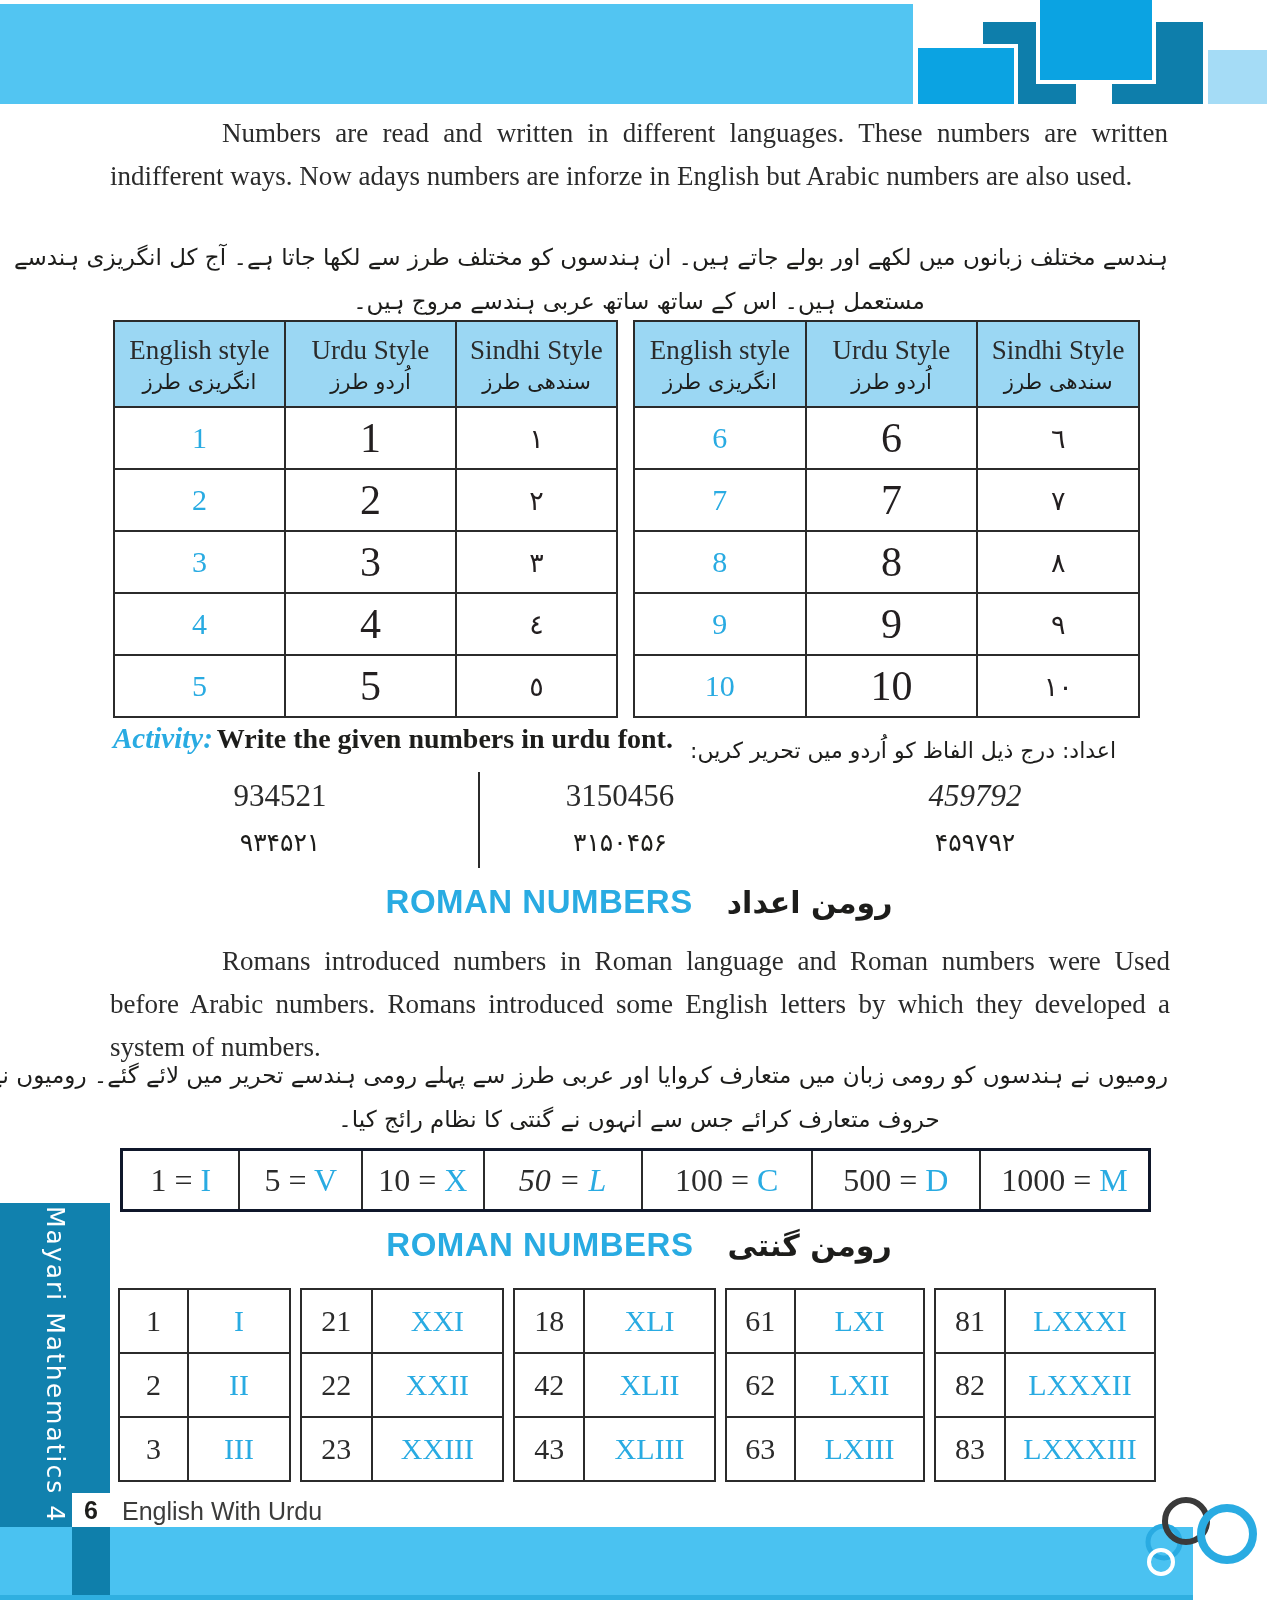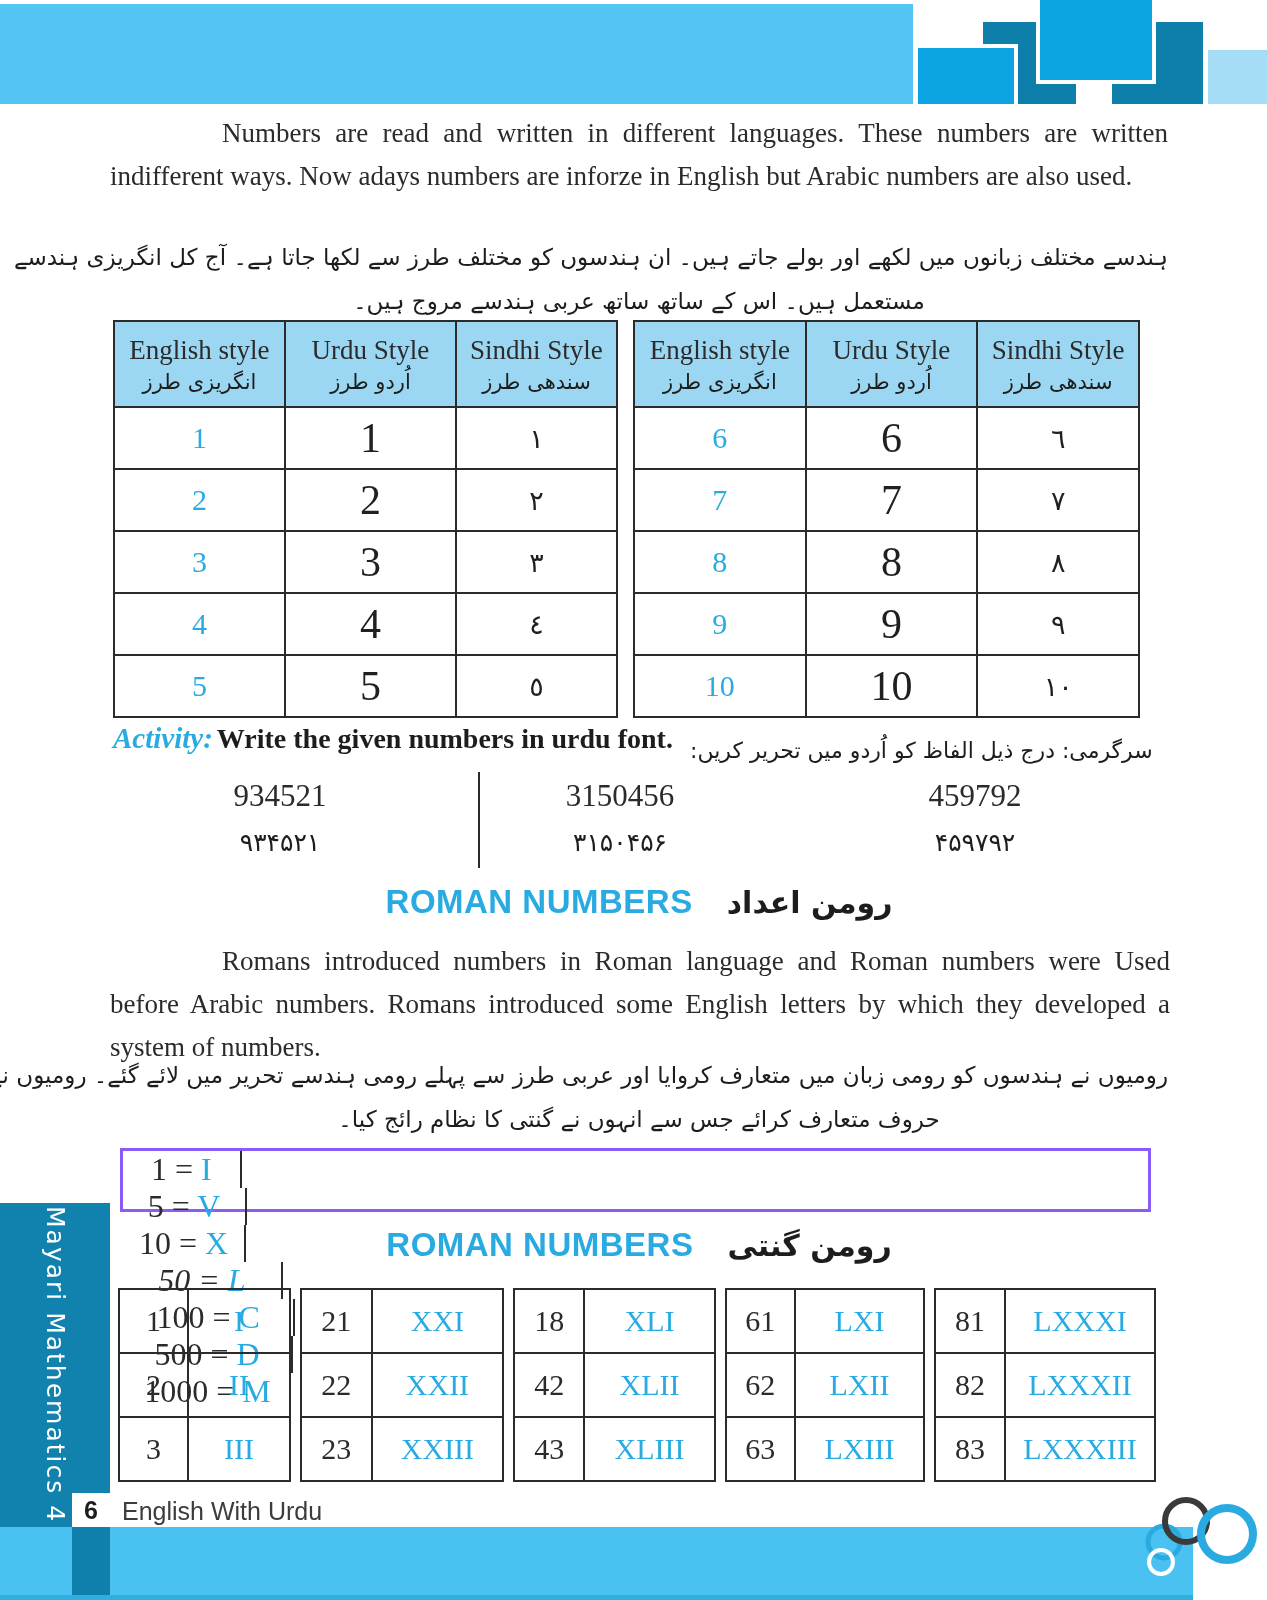--- a/index.html
+++ b/index.html
@@ -38,21 +38,21 @@
   .act-urdu-num{font-size:25px;font-weight:normal;text-align:center;font-family:"DejaVu Sans",sans-serif;}
   .vdivider{width:2px;background:#2b2b2b;}
 
   
   .sec-heading{display:flex;align-items:center;justify-content:center;gap:34px;width:100%;}
   .sec-heading .en{color:#29abe2;font-family:"Liberation Sans","DejaVu Sans",sans-serif;
                    font-weight:bold;font-size:33px;letter-spacing:0.5px;}
   .sec-heading .ur{font-size:30px;font-weight:bold;font-family:"DejaVu Sans",sans-serif;color:#1d1d1b;}
 
   
-  .key-table{display:flex;border:3px solid #8b5cf6;height:58px;flex-direction:column;}
+  .key-table{display:flex;border:3px solid #0f172a;height:58px;}
   .key-cell{border-right:2.5px solid #2b2b2b;display:flex;align-items:center;justify-content:center;
             font-size:32px;color:#2b2b2b;}
   .key-cell:last-child{border-right:none;}
   .key-cell .roman{color:#29abe2;}
 
   
   .rc-wrap{display:flex;gap:9px;}
   .rc-table{border-collapse:collapse;table-layout:fixed;}
   .rc-table td{border:2.5px solid #2b2b2b;height:60px;text-align:center;vertical-align:middle;}
   .rc-n{font-size:30px;color:#2b2b2b;}
@@ -175,25 +175,25 @@
       <td class="cell-urd">10</td>
       <td class="cell-snd">١٠</td>
         </tr>
   </tbody>
     </table>
 
   <div class="abs" style="left:113px;top:722px;white-space:nowrap;">
     <span class="activity-label">Activity:</span>
     <span class="activity-text">Write the given numbers in urdu font.</span>
   </div>
-  <div class="abs urdu" style="left:690px;top:738px;width:475px;text-align:left;font-size:22px;white-space:nowrap;">سرگرمی: درج ذیل الفاظ کو اُردو میں تحریر کریں:</div>
+  <div class="abs urdu" style="left:690px;top:738px;width:475px;text-align:left;font-size:22px;white-space:nowrap;">اعداد: درج ذیل الفاظ کو اُردو میں تحریر کریں:</div>
 
   <div class="abs act-num" style="left:190px;top:778px;width:180px;">934521</div>
   <div class="abs act-num" style="left:530px;top:778px;width:180px;">3150456</div>
-  <div class="abs act-num" style="left:885px;top:778px;width:180px;">459792</div>
+  <div class="abs act-num" style="left:885px;top:778px;width:180px;font-style:italic;">459792</div>
   <div class="abs act-urdu-num urdu" style="left:190px;top:828px;width:180px;">۹۳۴۵۲۱</div>
   <div class="abs act-urdu-num urdu" style="left:530px;top:828px;width:180px;">۳۱۵۰۴۵۶</div>
   <div class="abs act-urdu-num urdu" style="left:885px;top:828px;width:180px;">۴۵۹۷۹۲</div>
   <div class="abs vdivider" style="left:478px;top:772px;height:96px;"></div>
 
   <div class="abs sec-heading" style="left:110px;top:883px;width:1058px;">
     <span class="en">ROMAN NUMBERS</span>
     <span class="ur urdu">رومن اعداد</span>
   </div>
 

